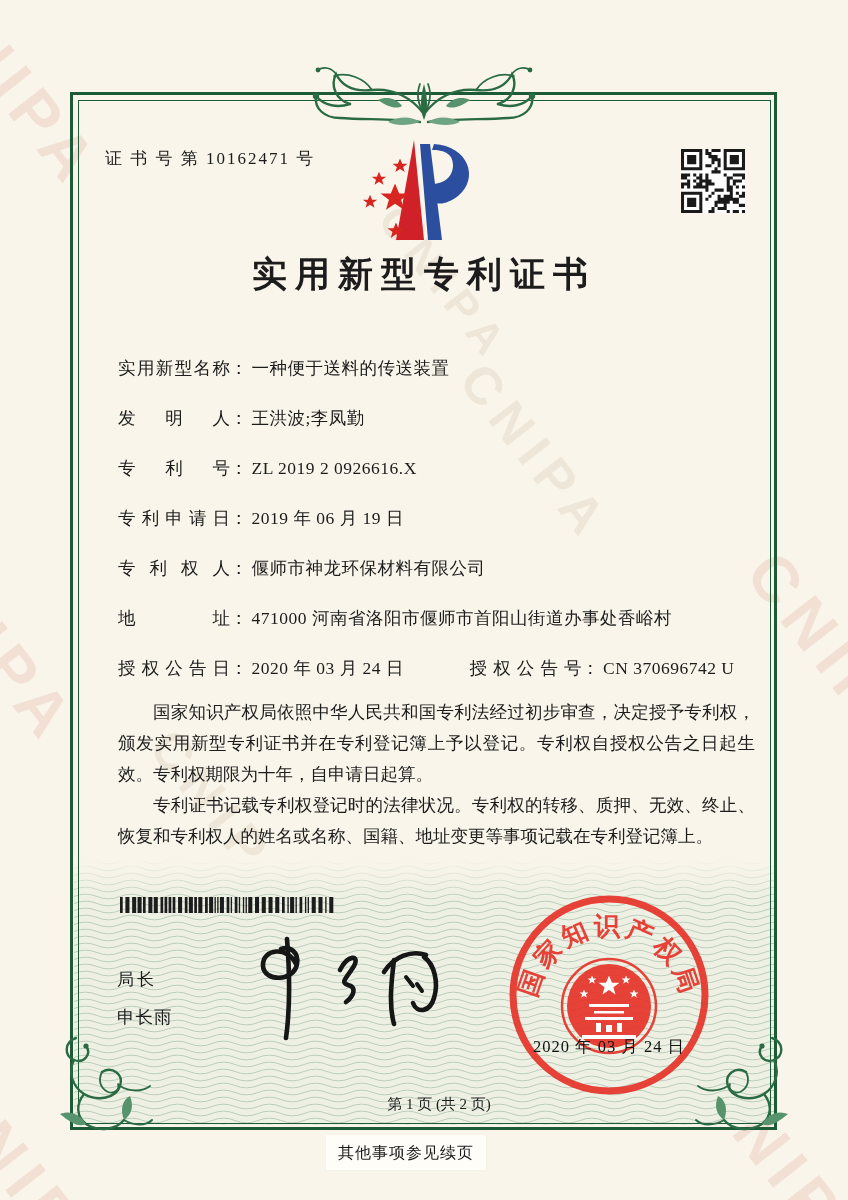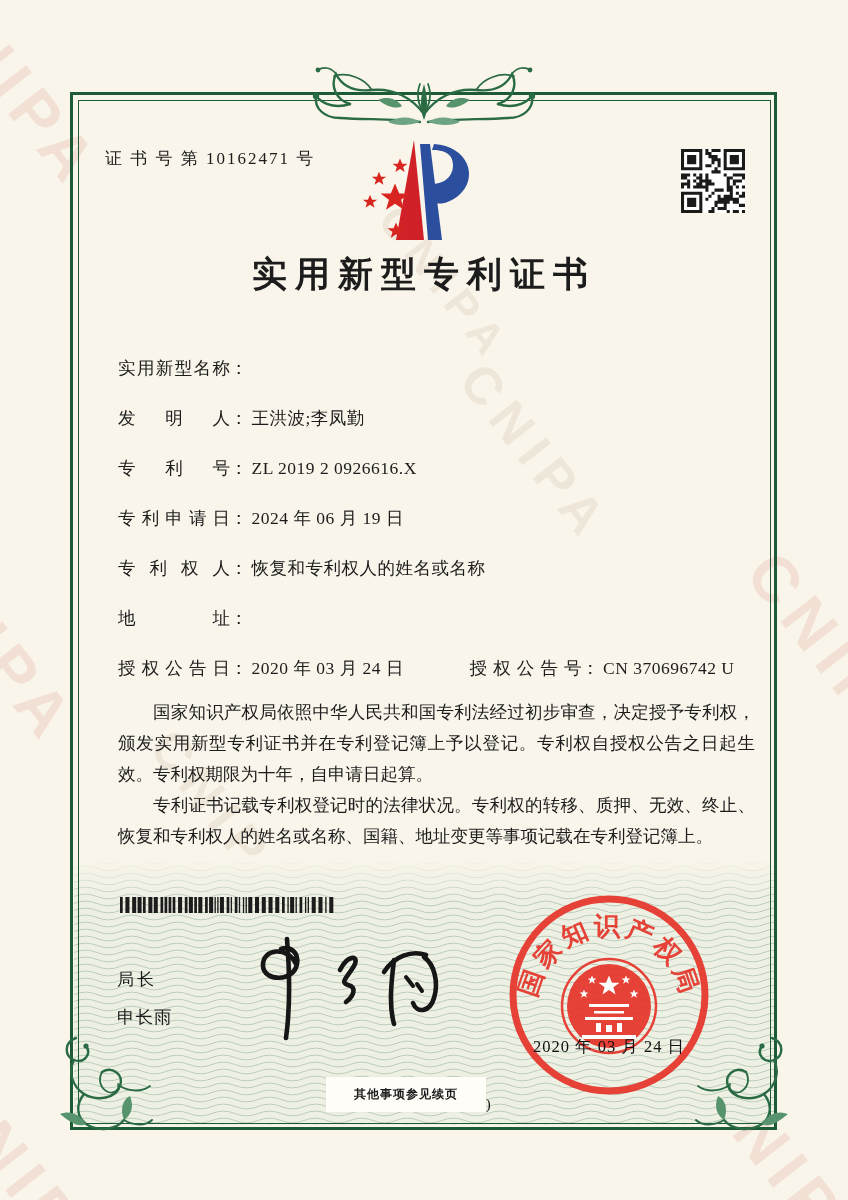--- a/index.html
+++ b/index.html
@@ -48,23 +48,23 @@
   
   .barcode{position:absolute;left:120px;top:897px;z-index:4;}
   .sig-role{position:absolute;left:117px;top:968px;font-size:17px;letter-spacing:3px;z-index:5;}
   .sig-name{position:absolute;left:117px;top:1005px;font-size:17.5px;letter-spacing:1px;z-index:5;text-align:right;}
   .signature{position:absolute;left:236px;top:934px;z-index:5;}
   .seal{position:absolute;left:508px;top:894px;z-index:4;opacity:0.93;}
   .seal-date{position:absolute;left:508px;top:1036px;width:202px;text-align:center;
       font-size:16.5px;letter-spacing:1px;color:#111;z-index:5;}
   .page-no{position:absolute;left:15px;top:1095px;width:848px;text-align:center;
       font-size:15px;z-index:4;}
-  .footer-note{position:absolute;left:326px;top:1077px;width:160px;height:35px;
-      background:#fffdf8;text-align:center;line-height:35px;font-size:12px;
-      letter-spacing:1px;z-index:4;box-shadow:0 0 2px rgba(0,0,0,0.04);font-weight:bold;}
+  .footer-note{position:absolute;left:326px;top:1135px;width:160px;height:35px;
+      background:#fffdf8;text-align:center;line-height:35px;font-size:16px;
+      letter-spacing:1px;z-index:4;box-shadow:0 0 2px rgba(0,0,0,0.04);}
 </style>
 </head>
 <body>
 
 <div class="stage">
 
   <div class="wm wm-outer" style="left:-34px;top:-36px;">CNIPA</div>
   <div class="wm wm-outer" style="left:790px;top:538px;">CNIPA</div>
   <div class="wm wm-outer" style="left:-58px;top:520px;">CNIPA</div>
   <div class="wm wm-outer" style="left:-20px;top:1062px;">CNIPA</div>
@@ -154,44 +154,46 @@
     <rect width="64" height="64" fill="#ffffff"></rect>
   <path d="M24.38,0.00h3.05v3.05h-3.05ZM30.48,0.00h3.05v3.05h-3.05ZM33.52,0.00h3.05v3.05h-3.05ZM36.57,0.00h3.05v3.05h-3.05ZM24.38,3.05h3.05v3.05h-3.05ZM27.43,3.05h3.05v3.05h-3.05ZM27.43,6.10h3.05v3.05h-3.05ZM30.48,6.10h3.05v3.05h-3.05ZM33.52,6.10h3.05v3.05h-3.05ZM30.48,9.14h3.05v3.05h-3.05ZM33.52,9.14h3.05v3.05h-3.05ZM36.57,9.14h3.05v3.05h-3.05ZM30.48,12.19h3.05v3.05h-3.05ZM36.57,12.19h3.05v3.05h-3.05ZM24.38,15.24h3.05v3.05h-3.05ZM27.43,15.24h3.05v3.05h-3.05ZM36.57,15.24h3.05v3.05h-3.05ZM33.52,18.29h3.05v3.05h-3.05ZM30.48,21.33h3.05v3.05h-3.05ZM33.52,21.33h3.05v3.05h-3.05ZM36.57,21.33h3.05v3.05h-3.05ZM0.00,24.38h3.05v3.05h-3.05ZM3.05,24.38h3.05v3.05h-3.05ZM6.10,24.38h3.05v3.05h-3.05ZM12.19,24.38h3.05v3.05h-3.05ZM18.29,24.38h3.05v3.05h-3.05ZM24.38,24.38h3.05v3.05h-3.05ZM42.67,24.38h3.05v3.05h-3.05ZM51.81,24.38h3.05v3.05h-3.05ZM54.86,24.38h3.05v3.05h-3.05ZM57.90,24.38h3.05v3.05h-3.05ZM60.95,24.38h3.05v3.05h-3.05ZM0.00,27.43h3.05v3.05h-3.05ZM3.05,27.43h3.05v3.05h-3.05ZM15.24,27.43h3.05v3.05h-3.05ZM18.29,27.43h3.05v3.05h-3.05ZM24.38,27.43h3.05v3.05h-3.05ZM45.71,27.43h3.05v3.05h-3.05ZM48.76,27.43h3.05v3.05h-3.05ZM60.95,27.43h3.05v3.05h-3.05ZM6.10,30.48h3.05v3.05h-3.05ZM12.19,30.48h3.05v3.05h-3.05ZM18.29,30.48h3.05v3.05h-3.05ZM21.33,30.48h3.05v3.05h-3.05ZM24.38,30.48h3.05v3.05h-3.05ZM27.43,30.48h3.05v3.05h-3.05ZM45.71,30.48h3.05v3.05h-3.05ZM51.81,30.48h3.05v3.05h-3.05ZM54.86,30.48h3.05v3.05h-3.05ZM57.90,30.48h3.05v3.05h-3.05ZM0.00,33.52h3.05v3.05h-3.05ZM3.05,33.52h3.05v3.05h-3.05ZM6.10,33.52h3.05v3.05h-3.05ZM15.24,33.52h3.05v3.05h-3.05ZM18.29,33.52h3.05v3.05h-3.05ZM24.38,33.52h3.05v3.05h-3.05ZM27.43,33.52h3.05v3.05h-3.05ZM30.48,33.52h3.05v3.05h-3.05ZM45.71,33.52h3.05v3.05h-3.05ZM51.81,33.52h3.05v3.05h-3.05ZM0.00,36.57h3.05v3.05h-3.05ZM6.10,36.57h3.05v3.05h-3.05ZM12.19,36.57h3.05v3.05h-3.05ZM15.24,36.57h3.05v3.05h-3.05ZM18.29,36.57h3.05v3.05h-3.05ZM21.33,36.57h3.05v3.05h-3.05ZM24.38,36.57h3.05v3.05h-3.05ZM45.71,36.57h3.05v3.05h-3.05ZM48.76,36.57h3.05v3.05h-3.05ZM54.86,36.57h3.05v3.05h-3.05ZM60.95,36.57h3.05v3.05h-3.05ZM24.38,39.62h3.05v3.05h-3.05ZM33.52,39.62h3.05v3.05h-3.05ZM36.57,39.62h3.05v3.05h-3.05ZM39.62,39.62h3.05v3.05h-3.05ZM45.71,39.62h3.05v3.05h-3.05ZM48.76,39.62h3.05v3.05h-3.05ZM30.48,42.67h3.05v3.05h-3.05ZM48.76,42.67h3.05v3.05h-3.05ZM54.86,42.67h3.05v3.05h-3.05ZM60.95,42.67h3.05v3.05h-3.05ZM27.43,45.71h3.05v3.05h-3.05ZM36.57,45.71h3.05v3.05h-3.05ZM42.67,45.71h3.05v3.05h-3.05ZM45.71,45.71h3.05v3.05h-3.05ZM48.76,45.71h3.05v3.05h-3.05ZM57.90,45.71h3.05v3.05h-3.05ZM60.95,45.71h3.05v3.05h-3.05ZM24.38,48.76h3.05v3.05h-3.05ZM36.57,48.76h3.05v3.05h-3.05ZM39.62,48.76h3.05v3.05h-3.05ZM42.67,48.76h3.05v3.05h-3.05ZM45.71,48.76h3.05v3.05h-3.05ZM48.76,48.76h3.05v3.05h-3.05ZM51.81,48.76h3.05v3.05h-3.05ZM54.86,48.76h3.05v3.05h-3.05ZM33.52,51.81h3.05v3.05h-3.05ZM36.57,51.81h3.05v3.05h-3.05ZM39.62,51.81h3.05v3.05h-3.05ZM42.67,51.81h3.05v3.05h-3.05ZM45.71,51.81h3.05v3.05h-3.05ZM51.81,51.81h3.05v3.05h-3.05ZM54.86,51.81h3.05v3.05h-3.05ZM33.52,54.86h3.05v3.05h-3.05ZM42.67,54.86h3.05v3.05h-3.05ZM57.90,54.86h3.05v3.05h-3.05ZM60.95,54.86h3.05v3.05h-3.05ZM30.48,57.90h3.05v3.05h-3.05ZM36.57,57.90h3.05v3.05h-3.05ZM39.62,57.90h3.05v3.05h-3.05ZM42.67,57.90h3.05v3.05h-3.05ZM27.43,60.95h3.05v3.05h-3.05ZM30.48,60.95h3.05v3.05h-3.05ZM45.71,60.95h3.05v3.05h-3.05ZM51.81,60.95h3.05v3.05h-3.05ZM54.86,60.95h3.05v3.05h-3.05ZM60.95,60.95h3.05v3.05h-3.05ZM0,0h21.333333333333332v21.333333333333332h-21.333333333333332ZM3.0476190476190474,3.0476190476190474v15.238095238095237h15.238095238095237v-15.238095238095237ZM6.095238095238095,6.095238095238095h9.142857142857142v9.142857142857142h-9.142857142857142ZM42.666666666666664,0h21.333333333333332v21.333333333333332h-21.333333333333332ZM45.71428571428571,3.0476190476190474v15.238095238095237h15.238095238095237v-15.238095238095237ZM48.76190476190476,6.095238095238095h9.142857142857142v9.142857142857142h-9.142857142857142ZM0,42.666666666666664h21.333333333333332v21.333333333333332h-21.333333333333332ZM3.0476190476190474,45.71428571428571v15.238095238095237h15.238095238095237v-15.238095238095237ZM6.095238095238095,48.76190476190476h9.142857142857142v9.142857142857142h-9.142857142857142Z" fill="#1a1a1a" fill-rule="evenodd"></path>
     </svg>
 
   <div class="title">实用新型专利证书</div>
 
   <div class="fields">
     <div class="fieldrow">
       <span class="flabel">实用新型名称</span>
         <span class="fcolon">：</span>
+      <span class="fvalue">一种便于送料的传送装置</span>
     </div>
     <div class="fieldrow">
       <span class="flabel">发明人</span>
         <span class="fcolon">：</span>
       <span class="fvalue">王洪波;李凤勤</span>
     </div>
     <div class="fieldrow">
       <span class="flabel">专利号</span>
         <span class="fcolon">：</span>
       <span class="fvalue">ZL 2019 2 0926616.X</span>
     </div>
     <div class="fieldrow">
       <span class="flabel">专利申请日</span>
         <span class="fcolon">：</span>
-      <span class="fvalue">2024 年 06 月 19 日</span>
+      <span class="fvalue">2019 年 06 月 19 日</span>
     </div>
     <div class="fieldrow">
       <span class="flabel">专利权人</span>
         <span class="fcolon">：</span>
-      <span class="fvalue">恢复和专利权人的姓名或名称</span>
+      <span class="fvalue">偃师市神龙环保材料有限公司</span>
     </div>
     <div class="fieldrow">
       <span class="flabel">地址</span>
         <span class="fcolon">：</span>
+      <span class="fvalue">471000 河南省洛阳市偃师市首阳山街道办事处香峪村</span>
     </div>
     <div class="fieldrow">
       <span class="flabel">授权公告日</span>
         <span class="fcolon">：</span>
       <span class="fvalue fvalue-fixed">2020 年 03 月 24 日</span>
       <span class="flabel2">授权公告号</span>
         <span class="fcolon">：</span>
       <span class="fvalue">CN 370696742 U</span>
     </div>
   </div>

